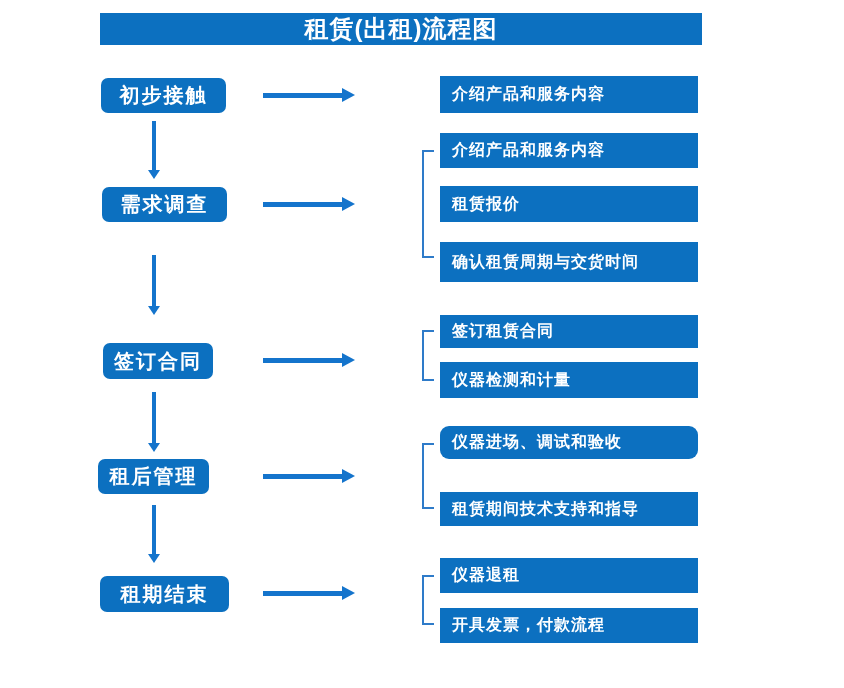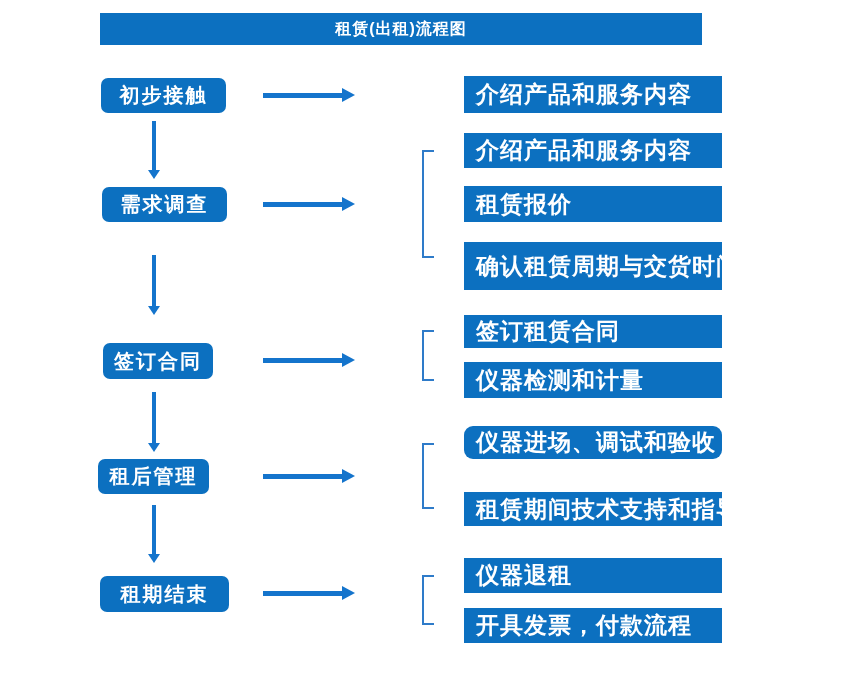--- a/index.html
+++ b/index.html
@@ -20,46 +20,46 @@
     height:688px;
     background:var(--bg);
     overflow:hidden;
   }
   .title-bar{
     position:absolute;
     left:100px; top:13px;
     width:602px; height:32px;
     background:var(--box);
     color:var(--text);
-    font-size:16px;
+    font-size:24px;
     font-weight:bold;
     line-height:32px;
     text-align:center;
     letter-spacing:1px;
   }
   .step-box{
     position:absolute;
     background:var(--box);
     color:var(--text);
     font-size:20px;
     font-weight:bold;
     display:flex;
     align-items:center;
     justify-content:center;
     letter-spacing:2px;
     white-space:nowrap;
     border-radius:7px;
   }
   .out-box{
     position:absolute;
-    left:464px;
+    left:440px;
     width:258px;
     background:var(--box);
     color:var(--text);
-    font-size:23px;
+    font-size:16px;
     font-weight:bold;
     display:flex;
     align-items:center;
     padding-left:12px;
     box-sizing:border-box;
     letter-spacing:1px;
     white-space:nowrap;
   }
   .h-arrow{
     position:absolute;
@@ -106,21 +106,21 @@
   
   .s0{left:101px; top:78px;  width:125px; height:35px;}
   .s1{left:102px; top:187px; width:125px; height:35px;}
   .s2{left:103px; top:343px; width:110px; height:36px;}
   .s3{left:98px;  top:459px; width:111px; height:35px;}
   .s4{left:100px; top:576px; width:129px; height:36px;}
   
   .o0{top:76px;  height:37px;}
   .o1{top:133px; height:35px;}
   .o2{top:186px; height:36px;}
-  .o3{top:242px; height:48px;}
+  .o3{top:242px; height:40px;}
   .o4{top:315px; height:33px;}
   .o5{top:362px; height:36px;}
   .o6{top:426px; height:33px;border-radius:9px;}
   .o7{top:492px; height:34px;text-align:right;}
   .o8{top:558px; height:35px;}
   .o9{top:608px; height:35px;}
   
   .h0{top:93px;}
   .h1{top:202px;}
   .h2{top:358px;}

